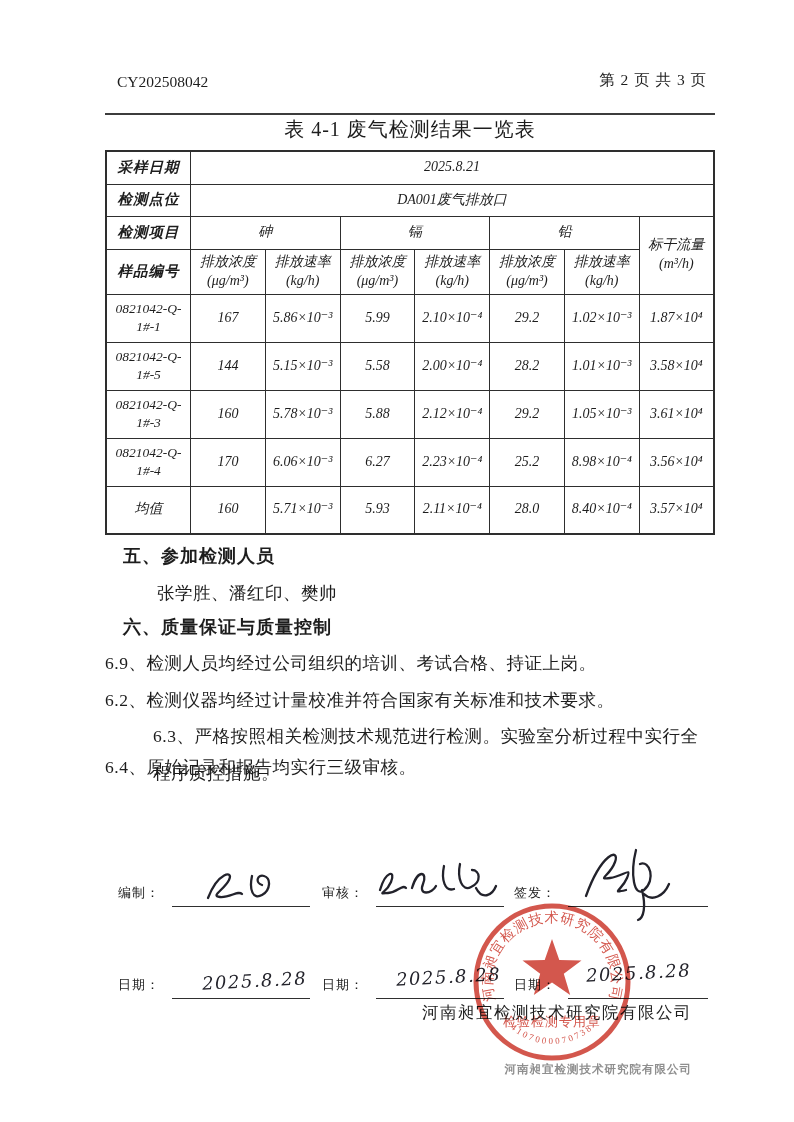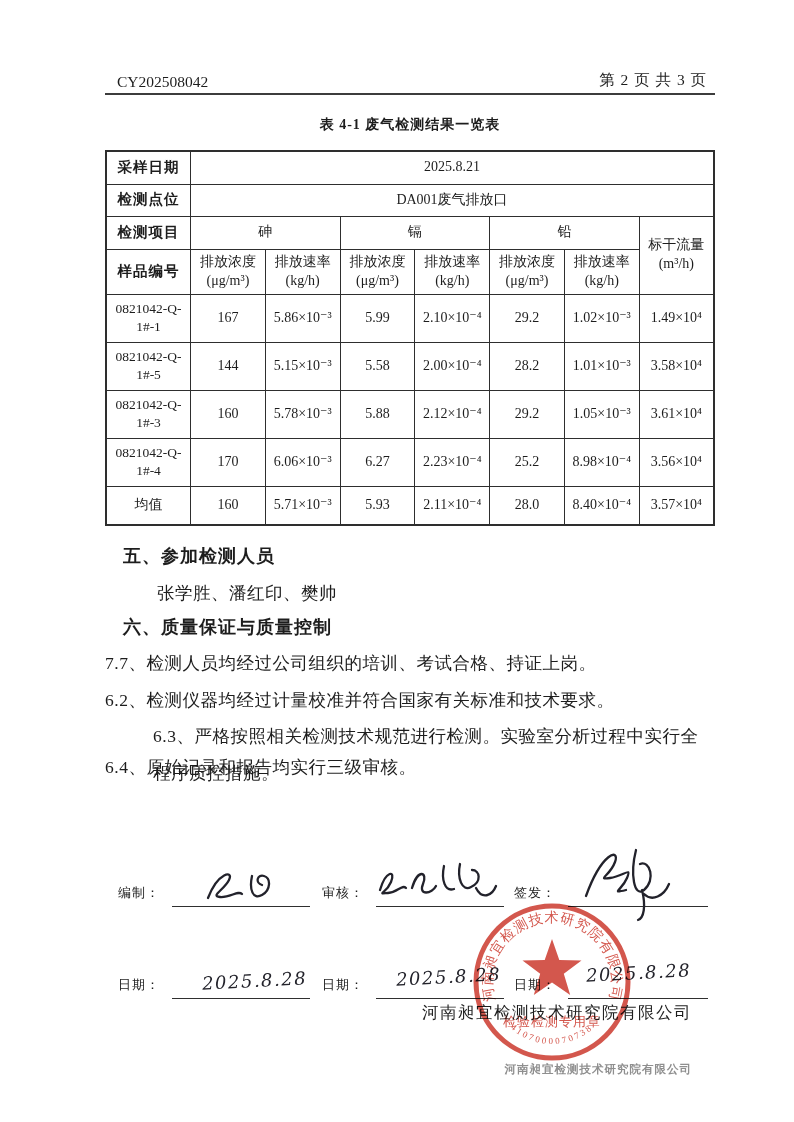--- a/index.html
+++ b/index.html
@@ -3,37 +3,37 @@
 <meta charset="utf-8">
 <style>
   html,body{margin:0;padding:0;background:#e8e8e8;}
   .page{
     position:relative;width:794px;height:1122px;margin:0 auto;background:#ffffff;
     font-family:"Liberation Serif","DejaVu Serif",serif;color:#1d1d1d;overflow:hidden;
   }
   
   .hdr{position:absolute;left:105px;top:70px;width:610px;display:flex;
        justify-content:space-between;align-items:flex-end;
-       border-bottom:2px solid #3c3c3c;padding-bottom:2px;font-size:15.5px;}
+       border-bottom:2px solid #3c3c3c;padding-bottom:22px;font-size:15.5px;}
   .hdr .doc{padding-left:12px;}
   .hdr .pg{padding-right:8px;letter-spacing:1px;}
   
   .ttl{position:absolute;left:105px;top:116px;width:610px;text-align:center;
-       font-size:14px;font-weight:bold;letter-spacing:1px;}
+       font-size:20px;font-weight:normal;letter-spacing:1px;}
   
   table.res{position:absolute;left:105px;top:150px;width:610px;
        border-collapse:collapse;table-layout:fixed;border:2px solid #2e2e2e;
        font-size:14px;}
   table.res td{border:1px solid #2e2e2e;text-align:center;vertical-align:middle;
-       padding:1px 2px;line-height:1.35;overflow:hidden;}
+       padding:1px 2px;line-height:1.35;overflow:hidden;font-style:italic;}
   td.lbl{font-weight:bold;font-size:14.5px;letter-spacing:1px;}
   td.pre{white-space:pre-line;margin-left:18px;}
   td.sid{font-size:13.5px;line-height:1.5;}
   tr.r1{height:33px;} tr.r2{height:32px;} tr.r3{height:33px;}
-  tr.r4{height:45px;} tr.rd{height:48px;} tr.rm{height:39px;border-radius:16px;}
+  tr.r4{height:45px;} tr.rd{height:48px;} tr.rm{height:48px;border-radius:16px;}
   
   .sec{position:absolute;left:105px;width:615px;font-size:17.5px;letter-spacing:.5px;}
   .sec.h{font-weight:bold;font-size:18px;padding-left:18px;letter-spacing:1px;}
   .sec.names{padding-left:52px;}
   .sec.two{white-space:pre-line;line-height:37px;margin-left:48px;}
   
   .slabel{position:absolute;font-size:13px;letter-spacing:1px;}
   .sline{position:absolute;height:0;border-top:1.5px solid #2f2f2f;}
   .sig{position:absolute;}
   .sig path{fill:none;stroke:#22222b;stroke-width:2.3;stroke-linecap:round;stroke-linejoin:round;}
@@ -103,21 +103,21 @@
 (kg/h)</td>
       </tr>
       <tr class="rd">
         <td class="sid">0821042-Q-1#-1</td>
         <td>167</td>
         <td>5.86×10⁻³</td>
         <td>5.99</td>
         <td>2.10×10⁻⁴</td>
         <td>29.2</td>
         <td>1.02×10⁻³</td>
-        <td>1.49×10⁴</td>
+        <td>1.87×10⁴</td>
       </tr>
       <tr class="rd">
         <td class="sid">0821042-Q-1#-5</td>
         <td>144</td>
         <td>5.15×10⁻³</td>
         <td>5.58</td>
         <td>2.00×10⁻⁴</td>
         <td>28.2</td>
         <td>1.01×10⁻³</td>
         <td>3.58×10⁴</td>
@@ -151,21 +151,21 @@
         <td>28.0</td>
         <td>8.40×10⁻⁴</td>
         <td>3.57×10⁴</td>
       </tr>
     </tbody>
   </table>
 
   <div class="sec names" style="top:581px">张学胜、潘红印、樊帅</div>
   <div class="sec h" style="top:544px">五、参加检测人员</div>
   <div class="sec h" style="top:615px">六、质量保证与质量控制</div>
-  <div class="sec" style="top:651px">7.7、检测人员均经过公司组织的培训、考试合格、持证上岗。</div>
+  <div class="sec" style="top:651px">6.9、检测人员均经过公司组织的培训、考试合格、持证上岗。</div>
   <div class="sec" style="top:688px">6.2、检测仪器均经过计量校准并符合国家有关标准和技术要求。</div>
   <div class="sec two" style="top:718px">6.3、严格按照相关检测技术规范进行检测。实验室分析过程中实行全
 程序质控措施。</div>
   <div class="sec" style="top:755px">6.4、原始记录和报告均实行三级审核。</div>
 
   <span class="slabel" style="left:118px;top:884px">编制：</span>
   <span class="slabel" style="left:322px;top:884px">审核：</span>
   <span class="slabel" style="left:514px;top:884px">签发：</span>
   <span class="sline" style="left:172px;top:906px;width:138px"></span>
   <span class="sline" style="left:376px;top:906px;width:128px"></span>

